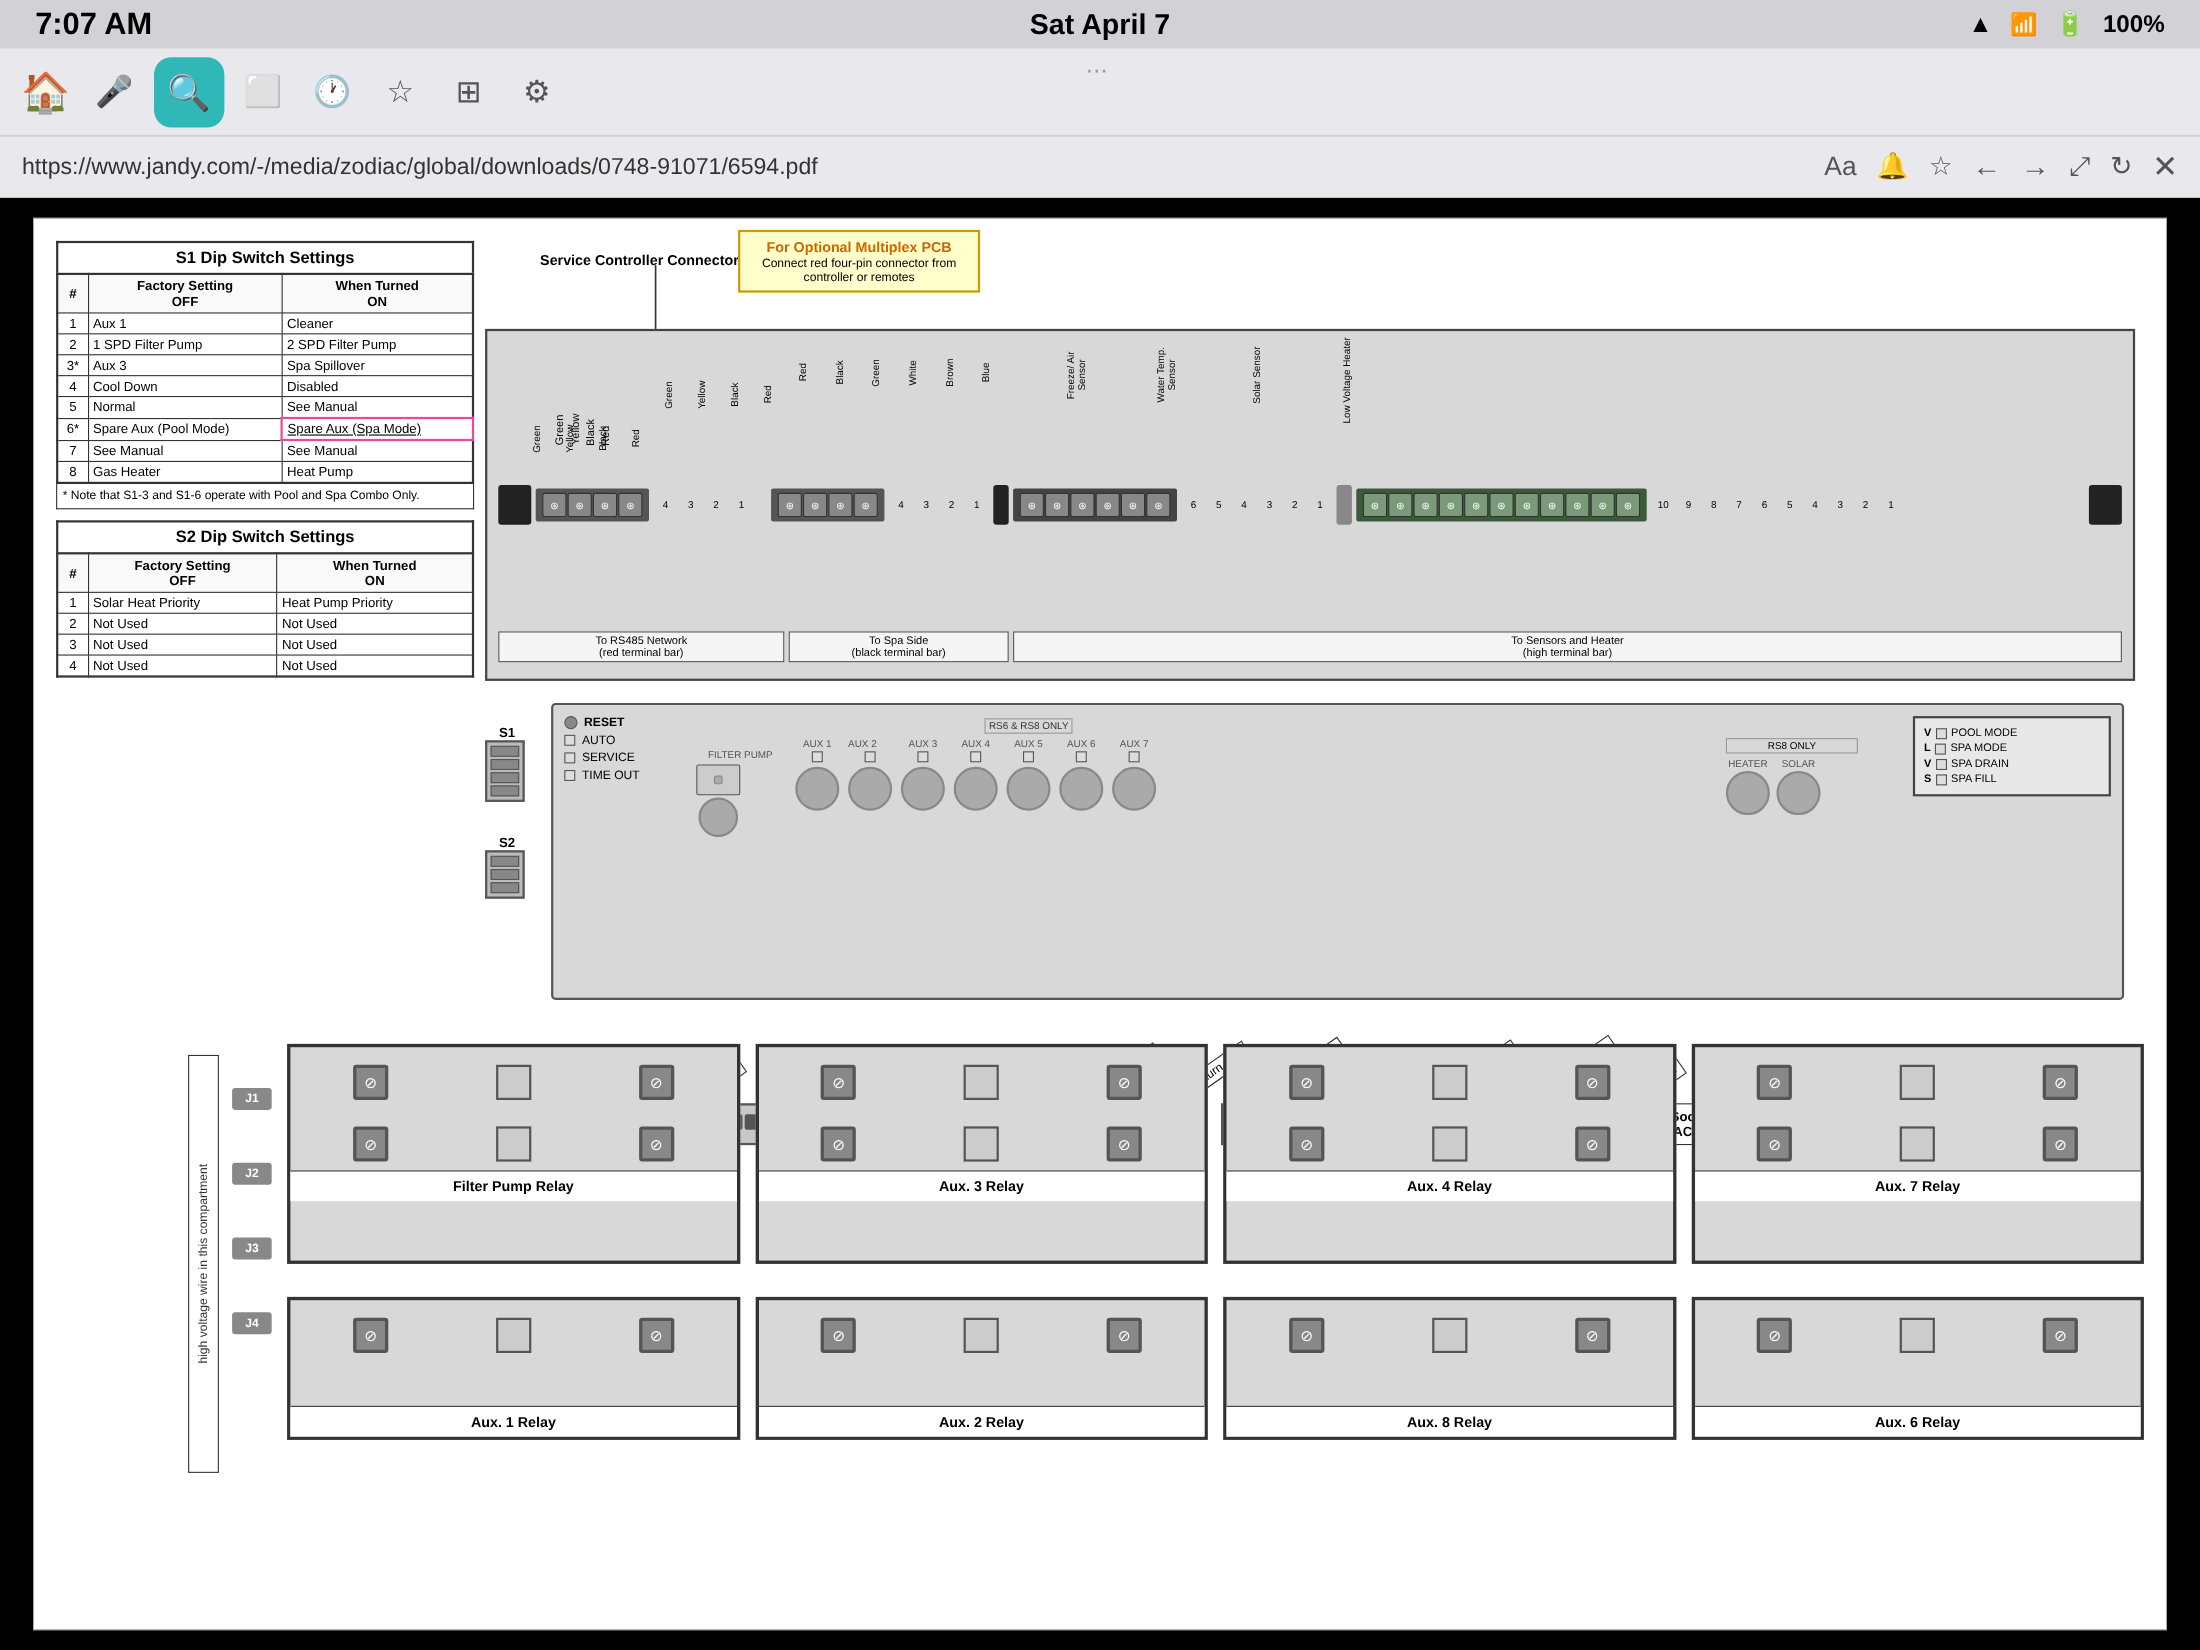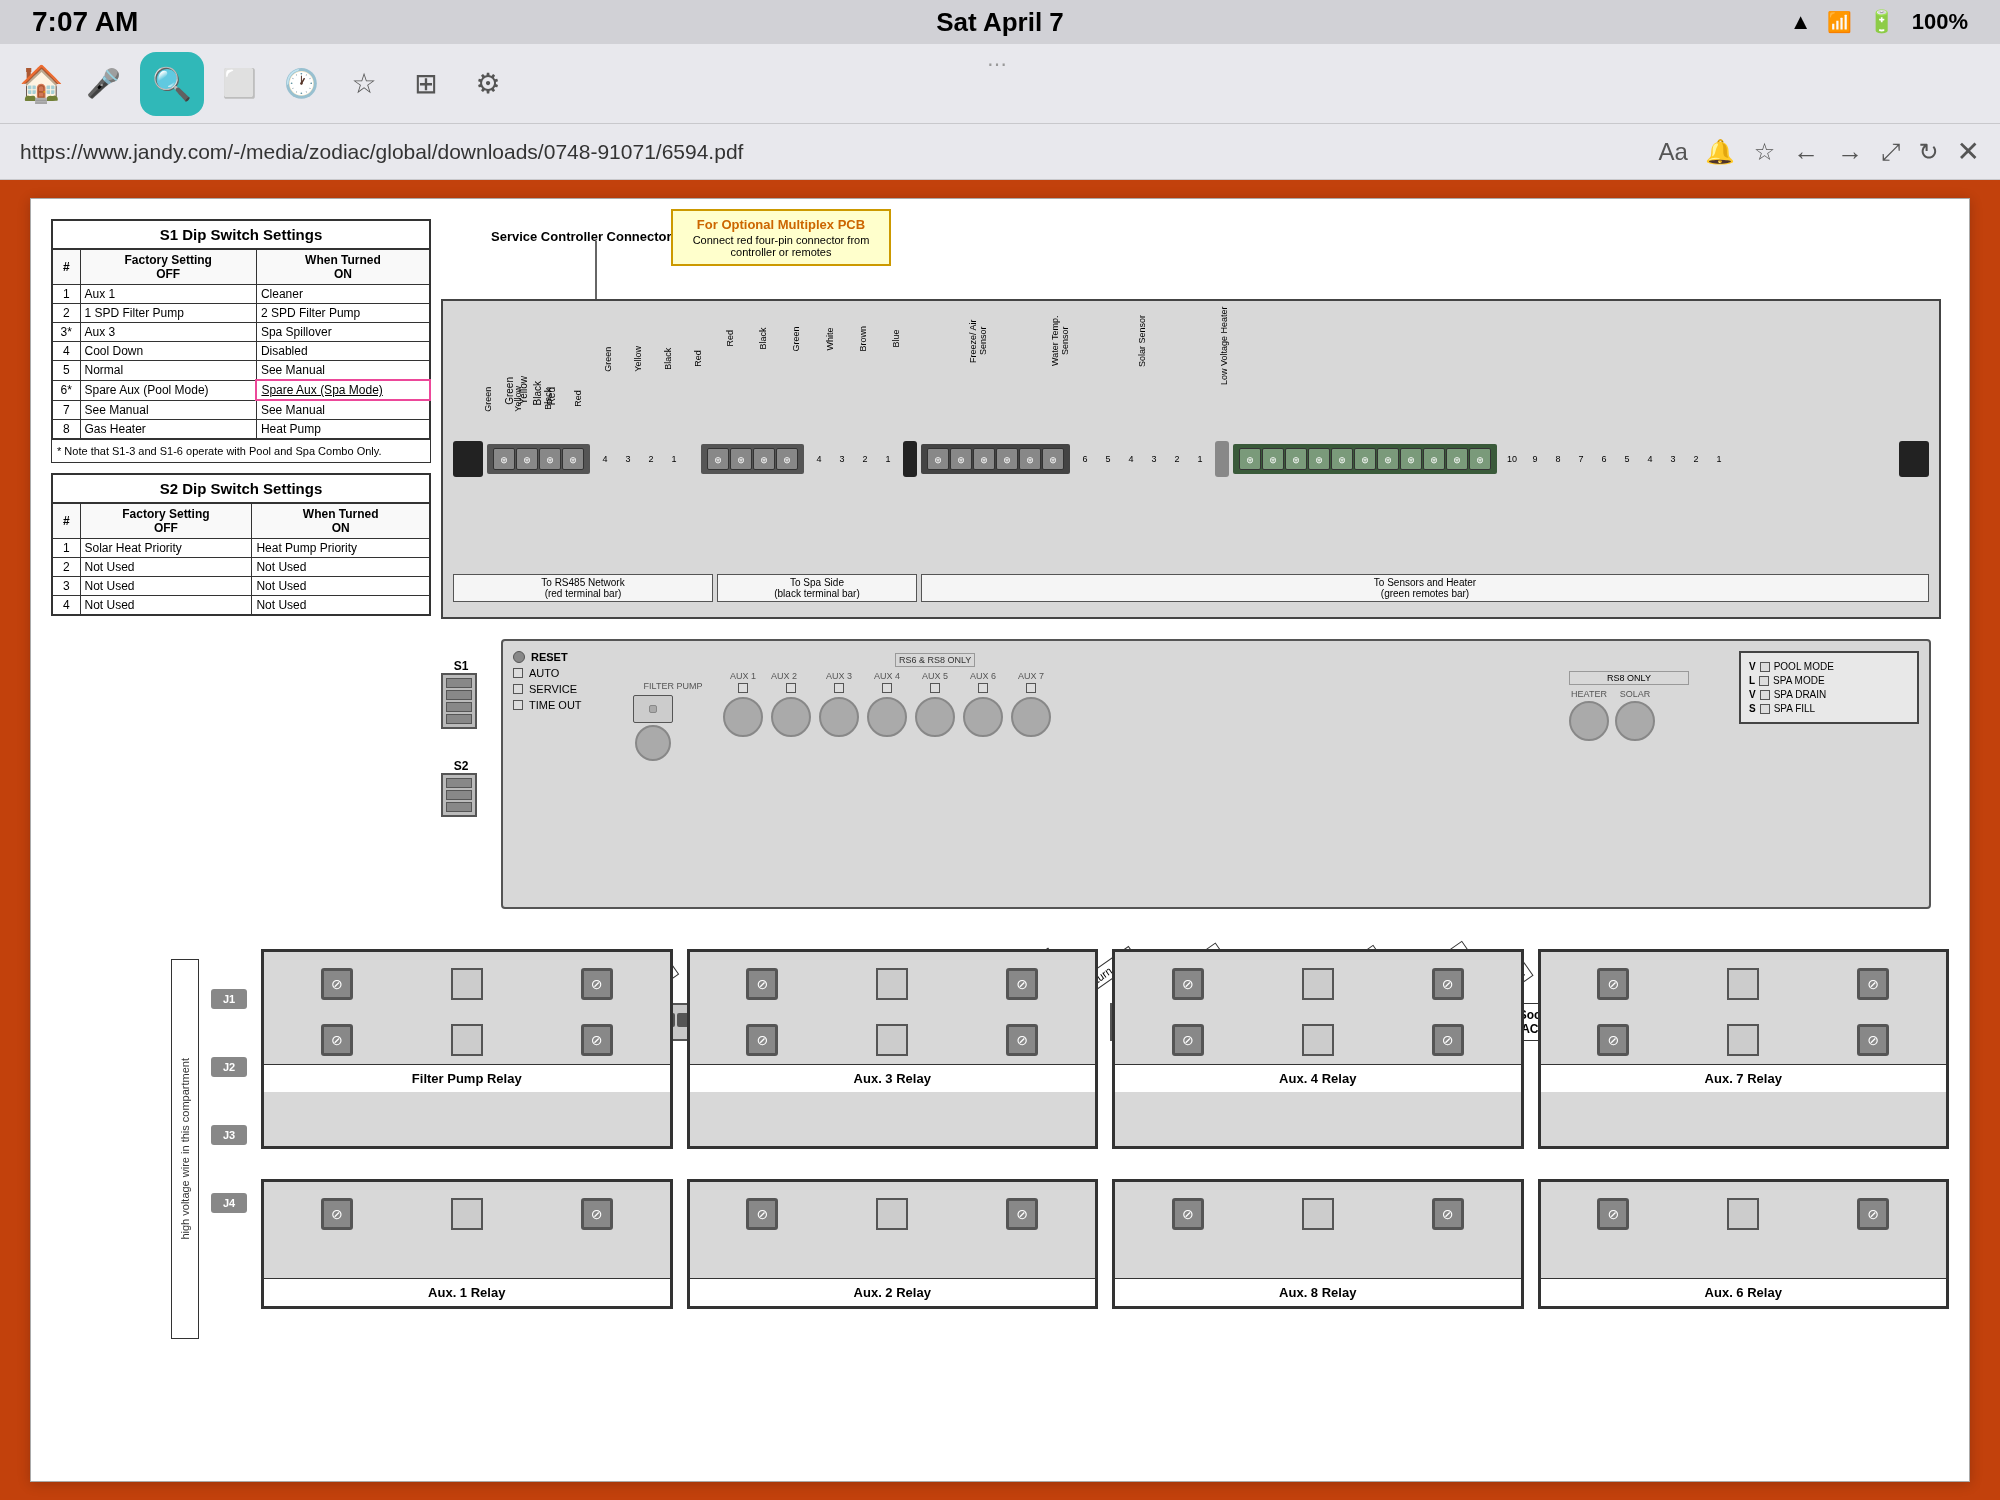--- a/index.html
+++ b/index.html
@@ -54,21 +54,21 @@
       <button style="background:none;border:none;font-size:24px;cursor:pointer;color:#555;">🔔</button>
       <button style="background:none;border:none;font-size:24px;cursor:pointer;color:#555;">☆</button>
       <button style="background:none;border:none;font-size:26px;cursor:pointer;color:#555;">←</button>
       <button style="background:none;border:none;font-size:26px;cursor:pointer;color:#555;">→</button>
       <button style="background:none;border:none;font-size:24px;cursor:pointer;color:#555;">⤢</button>
       <button style="background:none;border:none;font-size:24px;cursor:pointer;color:#555;">↻</button>
       <button style="background:none;border:none;font-size:28px;cursor:pointer;color:#555;">✕</button>
     </div>
   </div>
 
-  <div style="background:#c2410c; padding:18px; overflow:hidden; height:calc(1500px - 44px - 80px - 56px); display:flex; justify-content:center;">
+  <div style="background:#000000; padding:18px; overflow:hidden; height:calc(1500px - 44px - 80px - 56px); display:flex; justify-content:center;">
 
     <div style="background:white; width:1940px; border:1px solid #aaa; box-shadow:0 2px 12px rgba(0,0,0,0.2); padding:20px; font-family:Arial,Helvetica,sans-serif; font-size:12px; position:relative; overflow:hidden;">
 
       <div style="position:absolute; left:20px; top:20px; width:380px;">
 
         <div style="border:2px solid #333; text-align:center; font-weight:bold; font-size:15px; padding:5px; background:white; border-bottom:none;">
           <span>S1 Dip Switch Settings</span>
         </div>
         <table style="width:100%; border-collapse:collapse; border:2px solid #333;">
           <thead>
@@ -335,21 +335,21 @@
             <div style="width:260px; text-align:center; border:1px solid #555; padding:2px; background:#f5f5f5;">
               <div>To RS485 Network</div>
               <div>(red terminal bar)</div>
             </div>
             <div style="width:200px; text-align:center; border:1px solid #555; padding:2px; background:#f5f5f5;">
               <div>To Spa Side</div>
               <div>(black terminal bar)</div>
             </div>
             <div style="flex:1; text-align:center; border:1px solid #555; padding:2px; background:#f5f5f5;">
               <div>To Sensors and Heater</div>
-              <div>(green remotes bar)</div>
+              <div>(high terminal bar)</div>
             </div>
           </div>
         </div>
 
         <div style="position:absolute; top:430px; left:60px; right:20px; height:270px; background:#d8d8d8; border:2px solid #555; border-radius:4px;">
 
           <div style="position:absolute; left:10px; top:10px; display:flex; flex-direction:column; gap:4px;">
             <div style="display:flex; align-items:center; gap:6px;">
               <div style="width:12px; height:12px; border-radius:50%; background:#888; border:1px solid #555;"></div>
               <span style="font-size:11px; font-weight:bold;">RESET</span>

